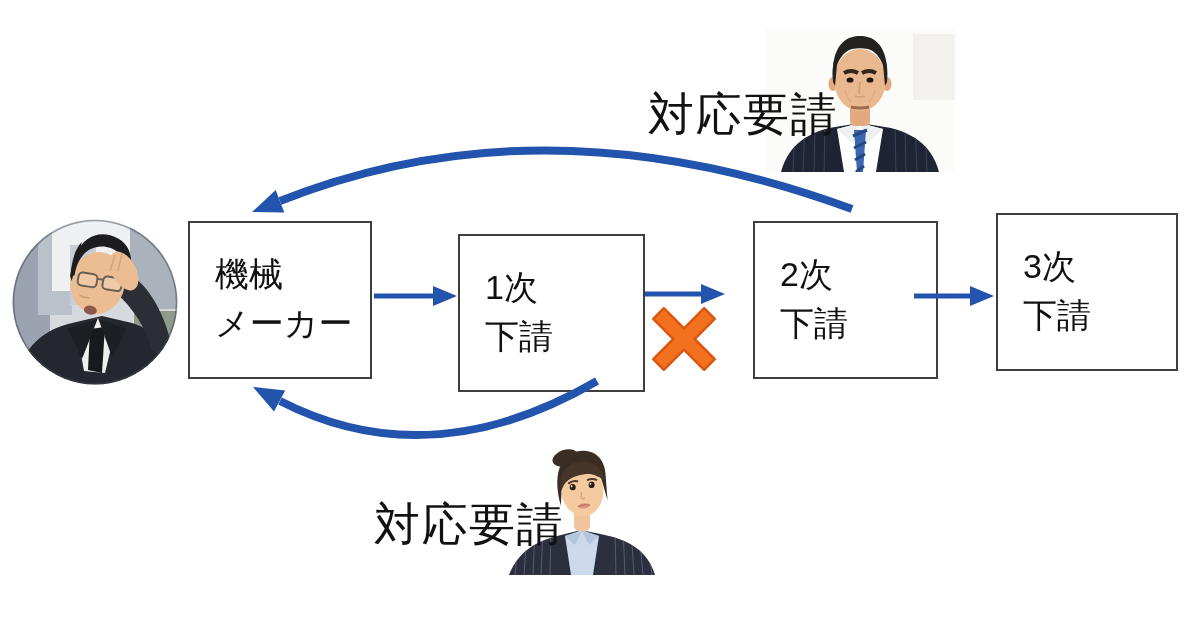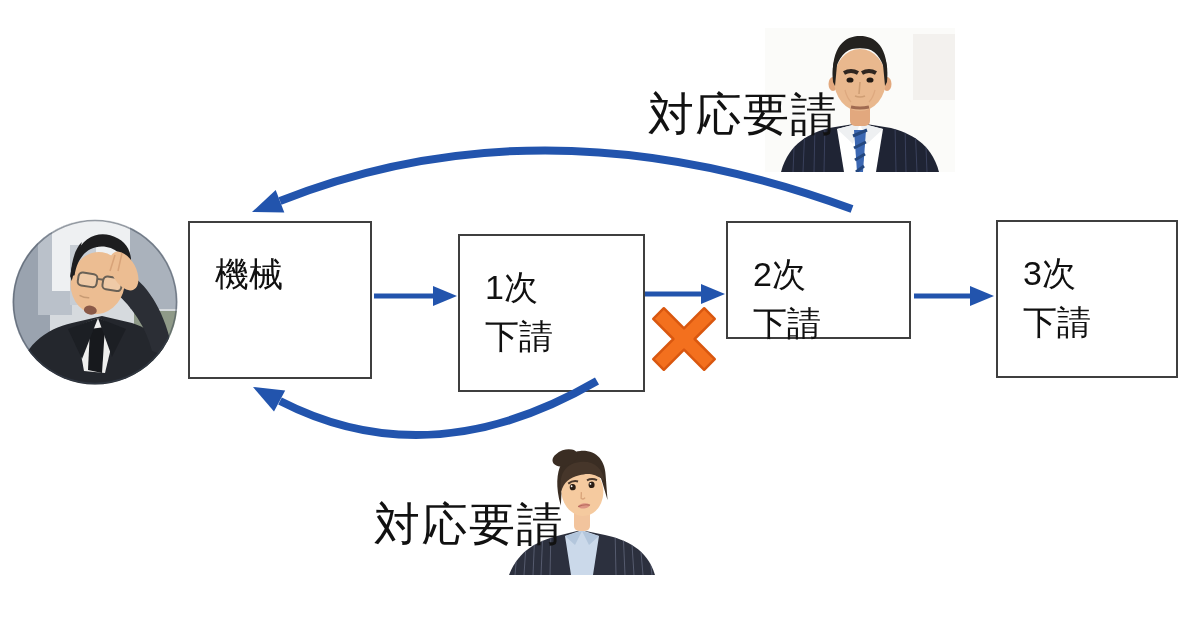--- a/index.html
+++ b/index.html
@@ -167,30 +167,31 @@
         </g>
       </g>
     </g>
   </svg>
 
   <div class="label" style="left:648px;top:84px">対応要請</div>
   <div class="label" style="left:374px;top:494px">対応要請</div>
 
   <div class="node" style="left:188px;top:221px;width:184px;height:158px">
     <div class="ln">機械</div>
+    <div class="ln">メーカー</div>
   </div>
   <div class="node" style="left:458px;top:234px;width:187px;height:158px">
     <div class="ln">1次</div>
     <div class="ln">下請</div>
   </div>
-  <div class="node" style="left:726px;top:221px;width:185px;height:118px">
+  <div class="node" style="left:753px;top:221px;width:185px;height:158px">
     <div class="ln">2次</div>
     <div class="ln">下請</div>
   </div>
-  <div class="node" style="left:996px;top:220px;width:182px;height:158px">
+  <div class="node" style="left:996px;top:213px;width:182px;height:158px">
     <div class="ln">3次</div>
     <div class="ln">下請</div>
   </div>
 
   <svg class="overlay" width="1200" height="630" viewBox="0 0 1200 630">
     <g stroke="#2254ad" fill="#2254ad">
       <line x1="374" y1="296" x2="435" y2="296" stroke-width="5"></line>
       <polygon points="457,296 433,286 433,306" stroke="none"></polygon>
     </g>
     <g stroke="#2254ad" fill="#2254ad">

